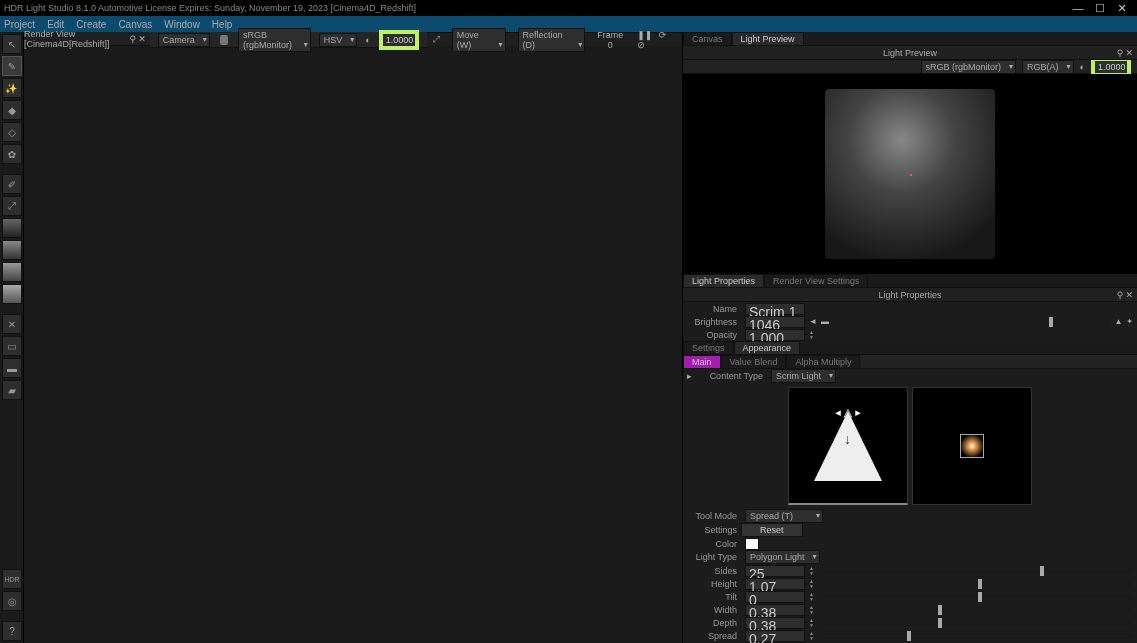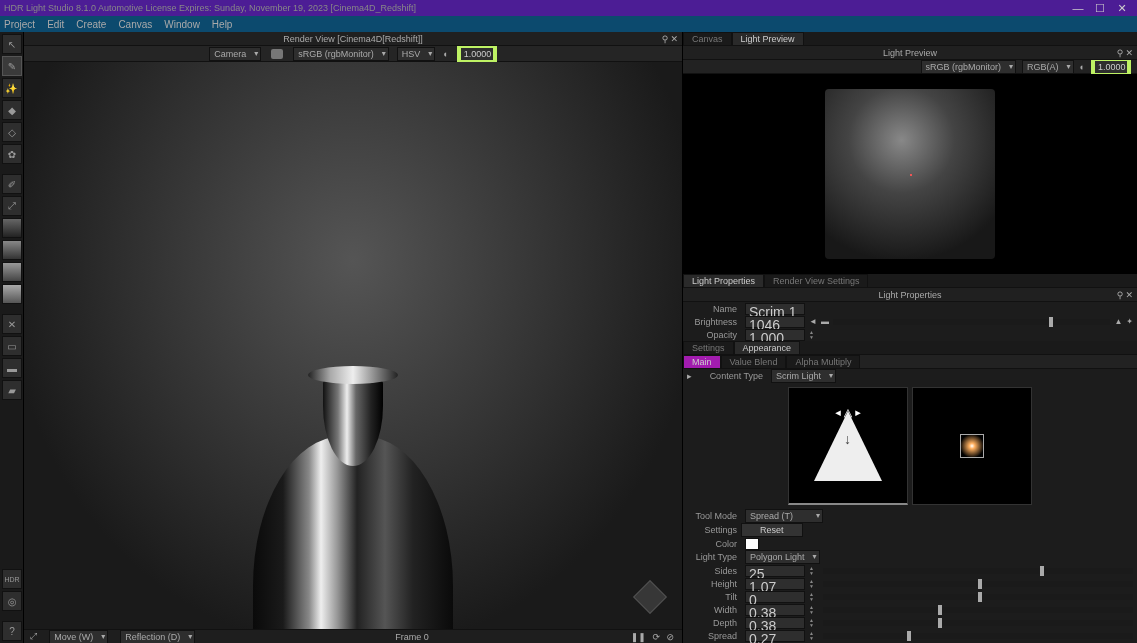--- a/index.html
+++ b/index.html
@@ -1,28 +1,28 @@
 <!DOCTYPE html>
 <html><head>
 <meta charset="utf-8">
 <style>
 * { margin: 0; padding: 0; box-sizing: border-box; font-family: Arial, sans-serif; }
 body { background: #2a2a2a; color: #aaa; font-size: 10px; overflow: hidden; width: 1137px; height: 643px; }
-.titlebar { background: #4c1d95; height: 16px; display: flex; align-items: center; padding: 0 4px; color: #888; font-size: 9px; }
+.titlebar { background: #000000; height: 16px; display: flex; align-items: center; padding: 0 4px; color: #888; font-size: 9px; }
 .titlebar-title { flex: 1; }
 .win-controls { display: flex; gap: 0; color: #ccc; font-size: 11px; }
 .win-controls span { width: 22px; text-align: center; cursor: pointer; }
 .menubar { background: #0c4a6e; height: 16px; display: flex; align-items: center; padding: 0 4px; gap: 12px; font-size: 10px; }
 .menubar span { cursor: pointer; }
 .main-layout { display: flex; height: calc(100% - 32px); }
 .toolbar { background: #1a1a1a; width: 24px; display: flex; flex-direction: column; padding: 2px; gap: 2px; border-right: 1px solid #000; }
 .tool-btn { width: 20px; height: 20px; background: #2e2e2e; border: 1px solid #111; display: flex; align-items: center; justify-content: center; cursor: pointer; font-size: 10px; color: #999; }
 .tool-btn.active { background: #3a3a3a; border-color: #555; }
 .tool-gap { height: 6px; }
-.center-panel { flex: 1; display: flex; flex-direction: column; background: #1a1a1a; }
+.center-panel { flex: 1; display: flex; background: #1a1a1a; }
 .panel-header { background: #202020; height: 14px; display: flex; align-items: center; justify-content: center; font-size: 9px; color: #aaa; position: relative; border-bottom: 1px solid #111; }
 .panel-header .close-set { position: absolute; right: 4px; display: flex; gap: 2px; }
 .panel-header .close-set span { cursor: pointer; font-size: 9px; }
 .render-toolbar { background: #252525; height: 16px; display: flex; align-items: center; padding: 0 8px; gap: 8px; font-size: 9px; justify-content: center; border-bottom: 1px solid #111; }
 .dropdown { background: #2e2e2e; border: 1px solid #111; padding: 1px 14px 1px 4px; position: relative; cursor: pointer; font-size: 9px; color: #aaa; }
 .dropdown::after { content: "▾"; position: absolute; right: 2px; font-size: 8px; }
 .num-input { background: #2e2e2e; border: 4px solid #bef264; padding: 1px 3px; width: 40px; font-size: 9px; color: #ccc; }
 .render-view { flex: 1; background: radial-gradient(ellipse at 50% 35%, #555 0%, #1a1a1a 75%); position: relative; overflow: hidden; }
 .vase-scene { position: absolute; left: 50%; top: 50%; transform: translate(-50%, -58%); }
 .vase { width: 200px; height: 450px; position: absolute; left: -100px; top: 20px; }

